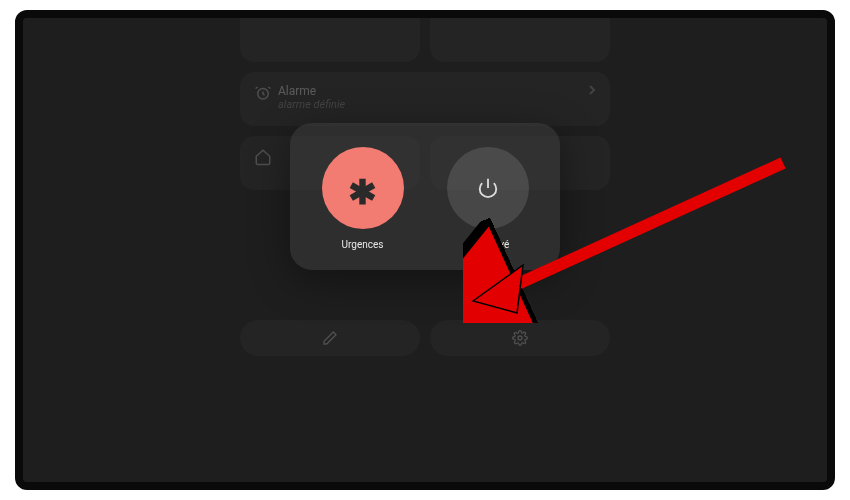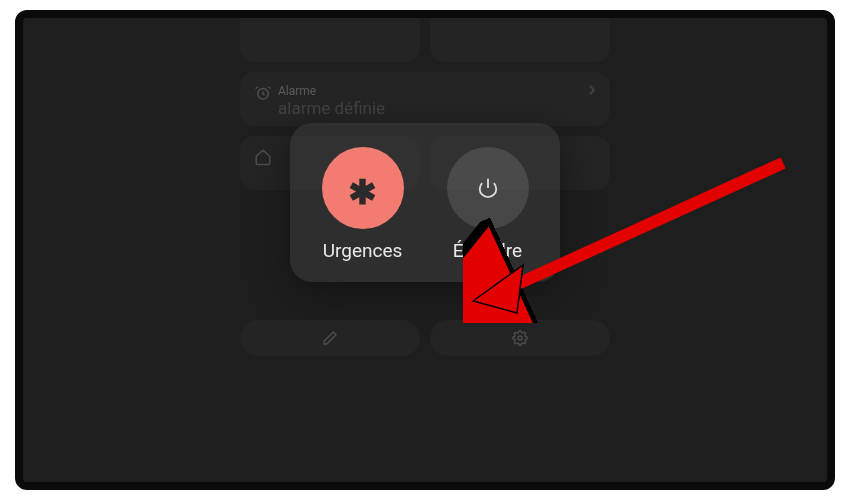--- a/index.html
+++ b/index.html
@@ -65,21 +65,22 @@
       display: flex;
       flex-direction: column;
       line-height: 1.2;
     }
     .tile-text .title {
       color: #ccc;
       font-size: 12px;
     }
     .tile-text .sub {
       color: #888;
-      font-size: 17px;
+      font-size: 11px;
+      font-style: italic;
     }
     .chevron {
       margin-left: auto;
       color: #888;
     }
     .edit-row {
       display: flex;
       gap: 10px;
       margin-top: 130px;
     }
@@ -123,21 +124,21 @@
       cursor: pointer;
     }
     .circle-red {
       background: #f27b72;
     }
     .circle-dark {
       background: rgba(255,255,255,0.12);
     }
     .power-label {
       color: #e8e8e8;
-      font-size: 19px;
+      font-size: 10px;
       font-weight: 400;
       text-align: right;
     }
     .row-2 {
       grid-column: 1 / -1;
       margin-top: 6px;
     }
     .asterisk {
       color: #2a2a2a;
       font-size: 34px;
@@ -216,21 +217,21 @@
         <span class="asterisk">✱</span>
       </div>
       <span class="power-label">Urgences</span>
     </div>
     <div class="power-item">
       <div class="power-circle circle-dark">
         <svg width="22" height="22" viewBox="0 0 24 24" fill="none" stroke="#ddd" stroke-width="2">
           <path d="M18.4 6.6a9 9 0 1 1-12.8 0M12 2v10"></path>
         </svg>
       </div>
-      <span class="power-label">Éteindre</span>
+      <span class="power-label">Désactivé</span>
     </div>
   </div>
 
   <div class="arrow-annotation">
     <svg width="340" height="180" viewBox="0 0 340 180">
       <defs>
         <marker id="arrowhead" markerWidth="12" markerHeight="12" refX="2" refY="6" orient="auto">
           <polygon points="0 0, 12 6, 0 12" fill="#e30000" stroke="#000" stroke-width="0.8"></polygon>
         </marker>
       </defs>

